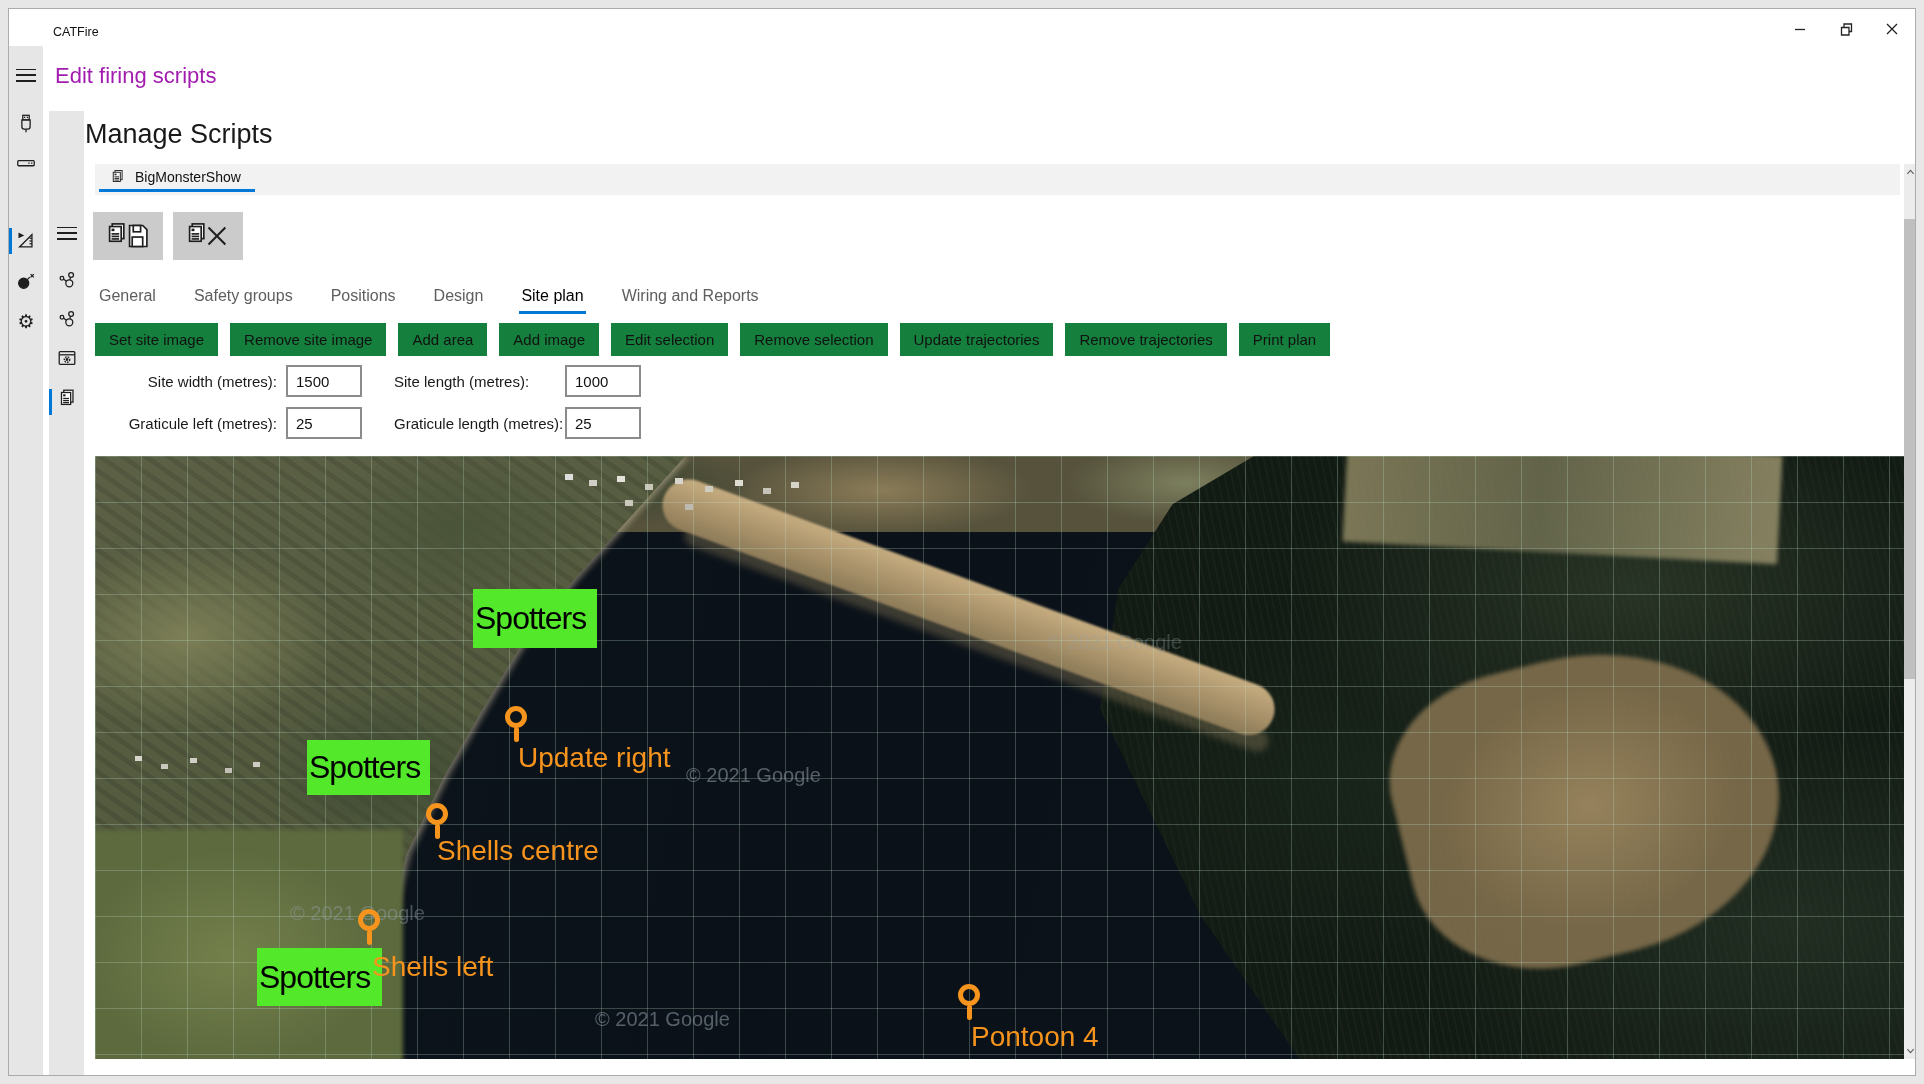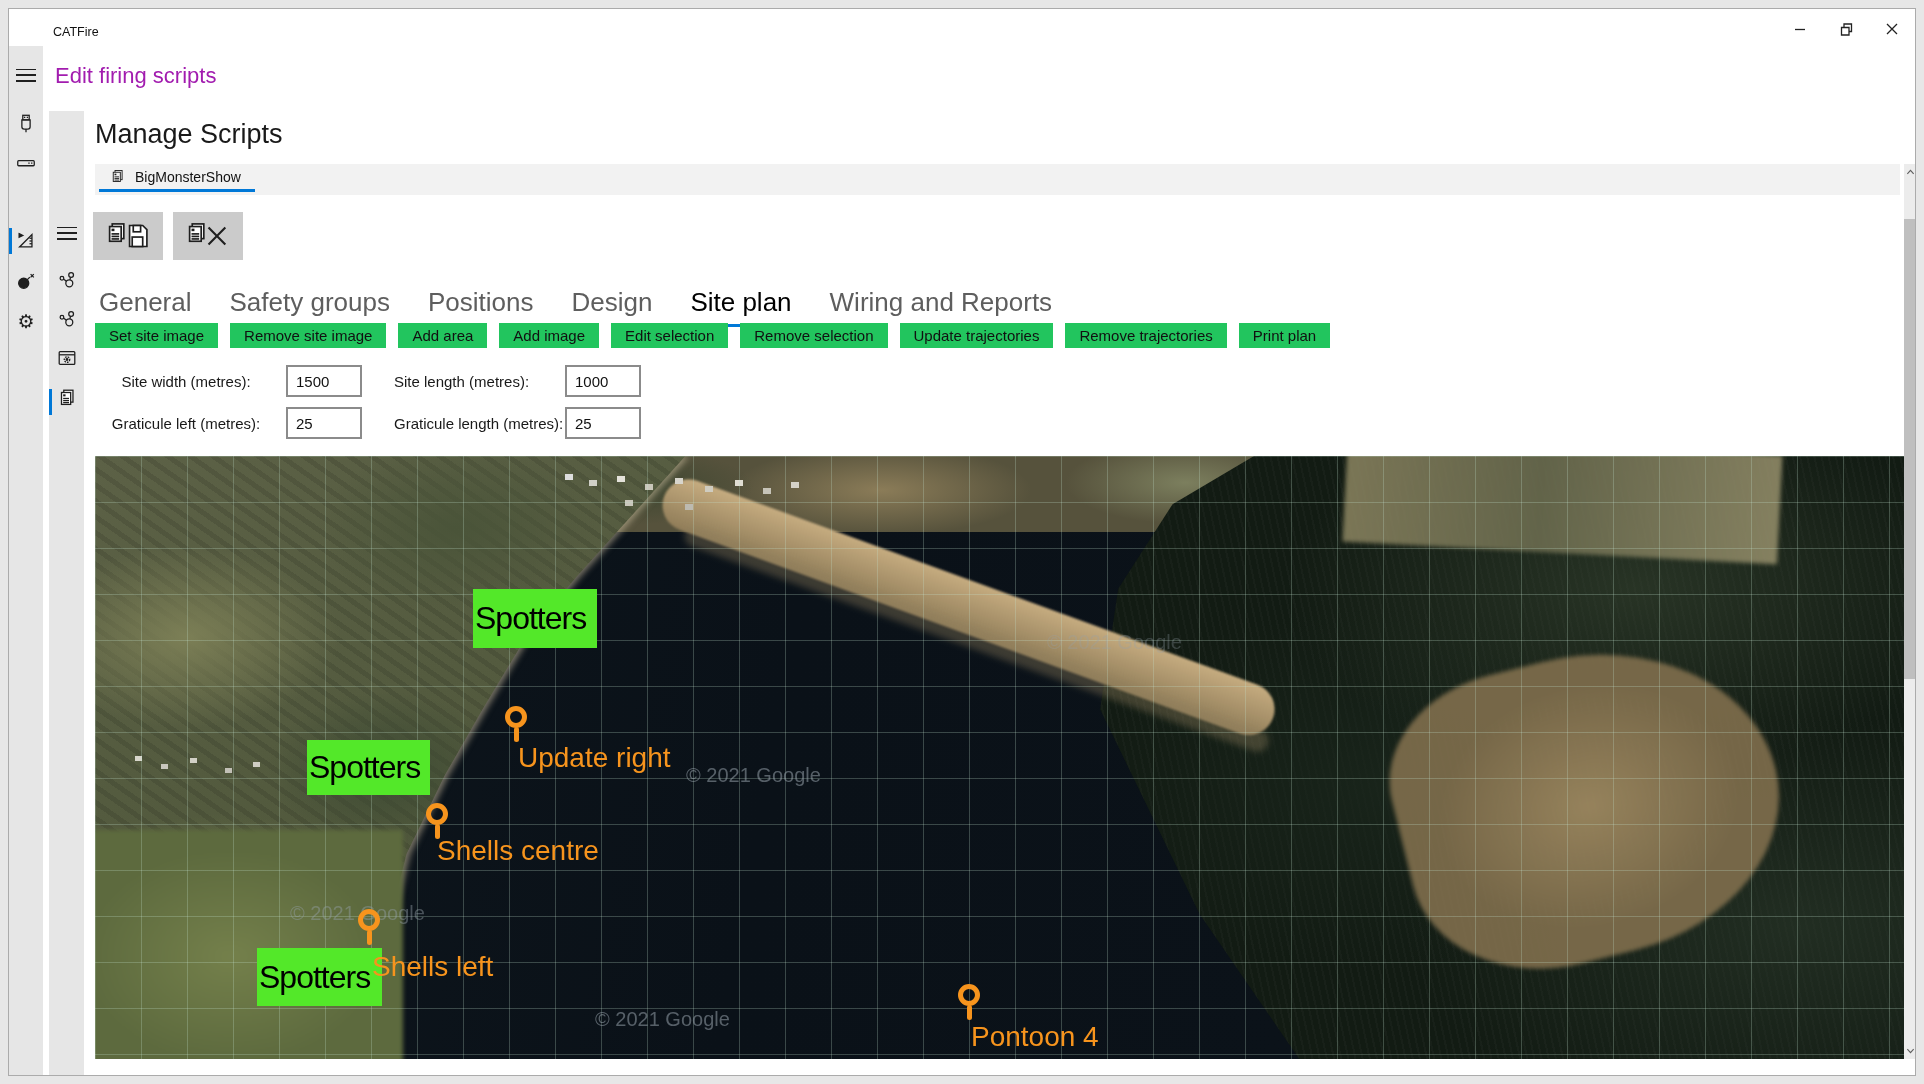--- a/index.html
+++ b/index.html
@@ -15,39 +15,39 @@
   .rail1{left:0;top:37px;width:34px;height:1031px;background:#e6e6e6;}
   .rail2{left:40px;top:102px;width:35px;height:966px;background:#e6e6e6;}
   .rail-btn{position:absolute;width:28px;height:28px;display:flex;align-items:center;justify-content:center;background:transparent;border:none;cursor:pointer;padding:0;}
   .rail-btn svg{stroke:#1f1f1f;stroke-width:1.4;fill:none;}
   .hamb{display:flex;flex-direction:column;justify-content:space-between;width:20px;height:13px;}
   .hamb i{display:block;height:1.7px;background:#1f1f1f;}
   .sel-bar{position:absolute;width:3px;background:#0078d7;}
   .gear-glyph{font-size:19px;color:#1f1f1f;line-height:1;}
   
   .page-title{left:46px;top:54px;font-size:22px;color:#a21caf;}
-  .section-title{left:86px;top:110px;font-size:27px;font-weight:300;color:#191919;}
+  .section-title{left:76px;top:110px;font-size:27px;font-weight:300;color:#191919;}
   
   .tabstrip{left:86px;top:155px;width:1805px;height:31px;background:#f2f2f2;}
   .script-tab{position:absolute;left:4px;top:0;height:28px;display:flex;align-items:center;gap:9px;padding:0 14px 0 10px;border-bottom:3px solid #0078d7;background:transparent;border-top:none;border-left:none;border-right:none;cursor:pointer;}
   .script-tab svg{stroke:#1f1f1f;stroke-width:1.3;}
   .script-tab .lbl{font-size:14px;color:#111;}
   
   .act-btn{position:absolute;top:203px;width:70px;height:48px;background:#cbcbcb;border:none;cursor:pointer;display:flex;align-items:center;justify-content:center;}
   .act-btn svg{stroke:#1f1f1f;stroke-width:1.6;fill:none;}
   
   .sect-tabs{left:88px;top:278px;display:flex;gap:34px;}
-  .sect-tab{font-size:26px;font-weight:300;color:#5e5e5e;background:none;border:none;cursor:pointer;padding:0 2px 6px 2px;border-bottom:3px solid transparent;font-family:"Liberation Sans",sans-serif;}
+  .sect-tab{font-size:16px;font-weight:300;color:#5e5e5e;background:none;border:none;cursor:pointer;padding:0 2px 6px 2px;border-bottom:3px solid transparent;font-family:"Liberation Sans",sans-serif;}
   .sect-tab.active{color:#000;border-bottom-color:#0078d7;}
   
   .toolbar{left:86px;top:314px;display:flex;gap:12px;}
-  .tb-btn{height:25px;background:#22c55e;border:none;cursor:pointer;font-size:15px;color:#111;padding:0 14px;font-family:"Liberation Sans",sans-serif;white-space:nowrap;}
+  .tb-btn{height:33px;background:#15803d;border:none;cursor:pointer;font-size:15px;color:#111;padding:0 14px;font-family:"Liberation Sans",sans-serif;white-space:nowrap;}
   
   .f-label{position:absolute;font-size:15px;color:#191919;}
-  .f-label.r{text-align:center;}
+  .f-label.r{text-align:right;}
   .f-input{position:absolute;width:76px;height:32px;box-sizing:border-box;border:2px solid #8b8b8b;font-size:15px;padding:0 0 0 8px;font-family:"Liberation Sans",sans-serif;color:#111;background:#fff;}
   
   .map{left:86px;top:447px;width:1811px;height:603px;overflow:hidden;background:linear-gradient(100deg,#0e161d 0%,#0a1118 38%,#0b1219 68%,#0c1318 100%);cursor:crosshair;}
   .map *{position:absolute;}
   .topstrip{left:0;top:0;width:70%;height:76px;background-color:#56523c;
     background-image:radial-gradient(140px 50px at 15% 55%,#6e6f4c,transparent 70%),
       radial-gradient(180px 55px at 42% 40%,#3c4630,transparent 70%),
       radial-gradient(200px 60px at 62% 45%,#8b7c58,transparent 75%),
       radial-gradient(160px 55px at 86% 35%,#7c7f5e,transparent 75%);}
   .rightland{right:0;top:0;width:100%;height:100%;background-color:#121b13;

